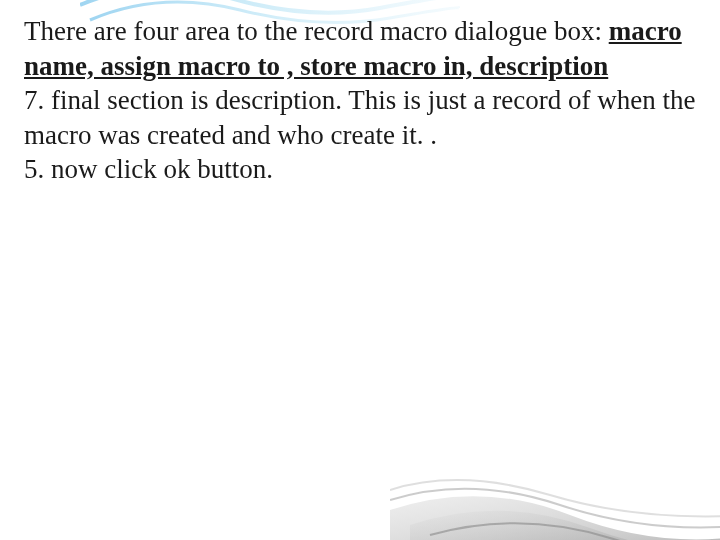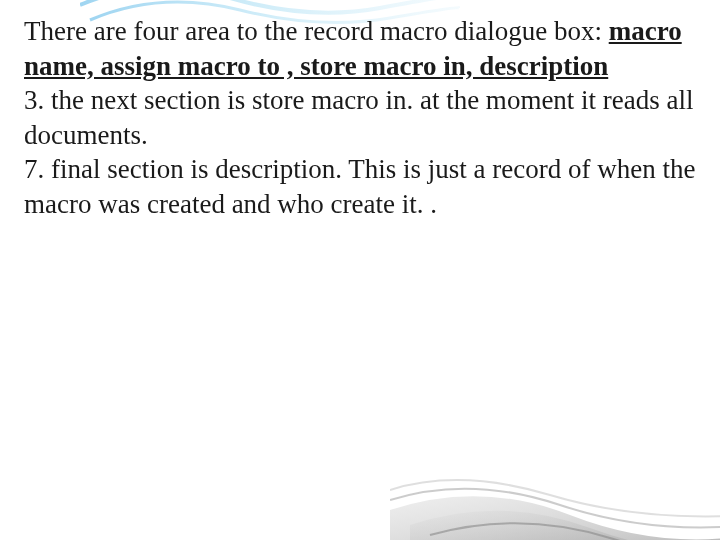--- a/index.html
+++ b/index.html
@@ -64,22 +64,22 @@
       </linearGradient>
     </defs>
     <path d="M 0 30 Q 60 5, 140 25 T 280 35 T 380 20" stroke="url(#g1)" stroke-width="3" fill="none"></path>
     <path d="M 0 45 Q 70 15, 150 38 T 300 48 T 380 35" stroke="url(#g1)" stroke-width="4" fill="none"></path>
     <path d="M 10 60 Q 80 30, 160 50 T 310 58 T 380 48" stroke="url(#g1)" stroke-width="3" fill="none"></path>
     <path d="M 0 20 Q 50 0, 120 15 T 260 25 T 380 12" stroke="#4aa8d8" stroke-width="2" fill="none" opacity="0.5"></path>
   </svg>
 
   <div class="content">
     <span class="intro-run">There are four area to the record macro dialogue box: </span><span class="bold-underline">macro name, assign macro to , store macro in, description</span>
-    <span class="list-item">3. the next section is store macro in. at the moment it reads all  documents.</span>
     <span class="list-item">7. final section is description. This is just a record of when the macro was created and who create it. .</span>
+    <span class="list-item">5. now click ok button.</span>
   </div>
 
   <svg class="decoration-bottom" viewBox="0 0 360 120" preserveAspectRatio="none">
     <defs>
       <linearGradient id="g2" x1="0%" y1="0%" x2="100%" y2="100%">
         <stop offset="0%" stop-color="#c8c8c8" stop-opacity="0.3"></stop>
         <stop offset="60%" stop-color="#a8a8a8" stop-opacity="0.55"></stop>
         <stop offset="100%" stop-color="#888888" stop-opacity="0.75"></stop>
       </linearGradient>
       <linearGradient id="g3" x1="0%" y1="0%" x2="100%" y2="100%">

